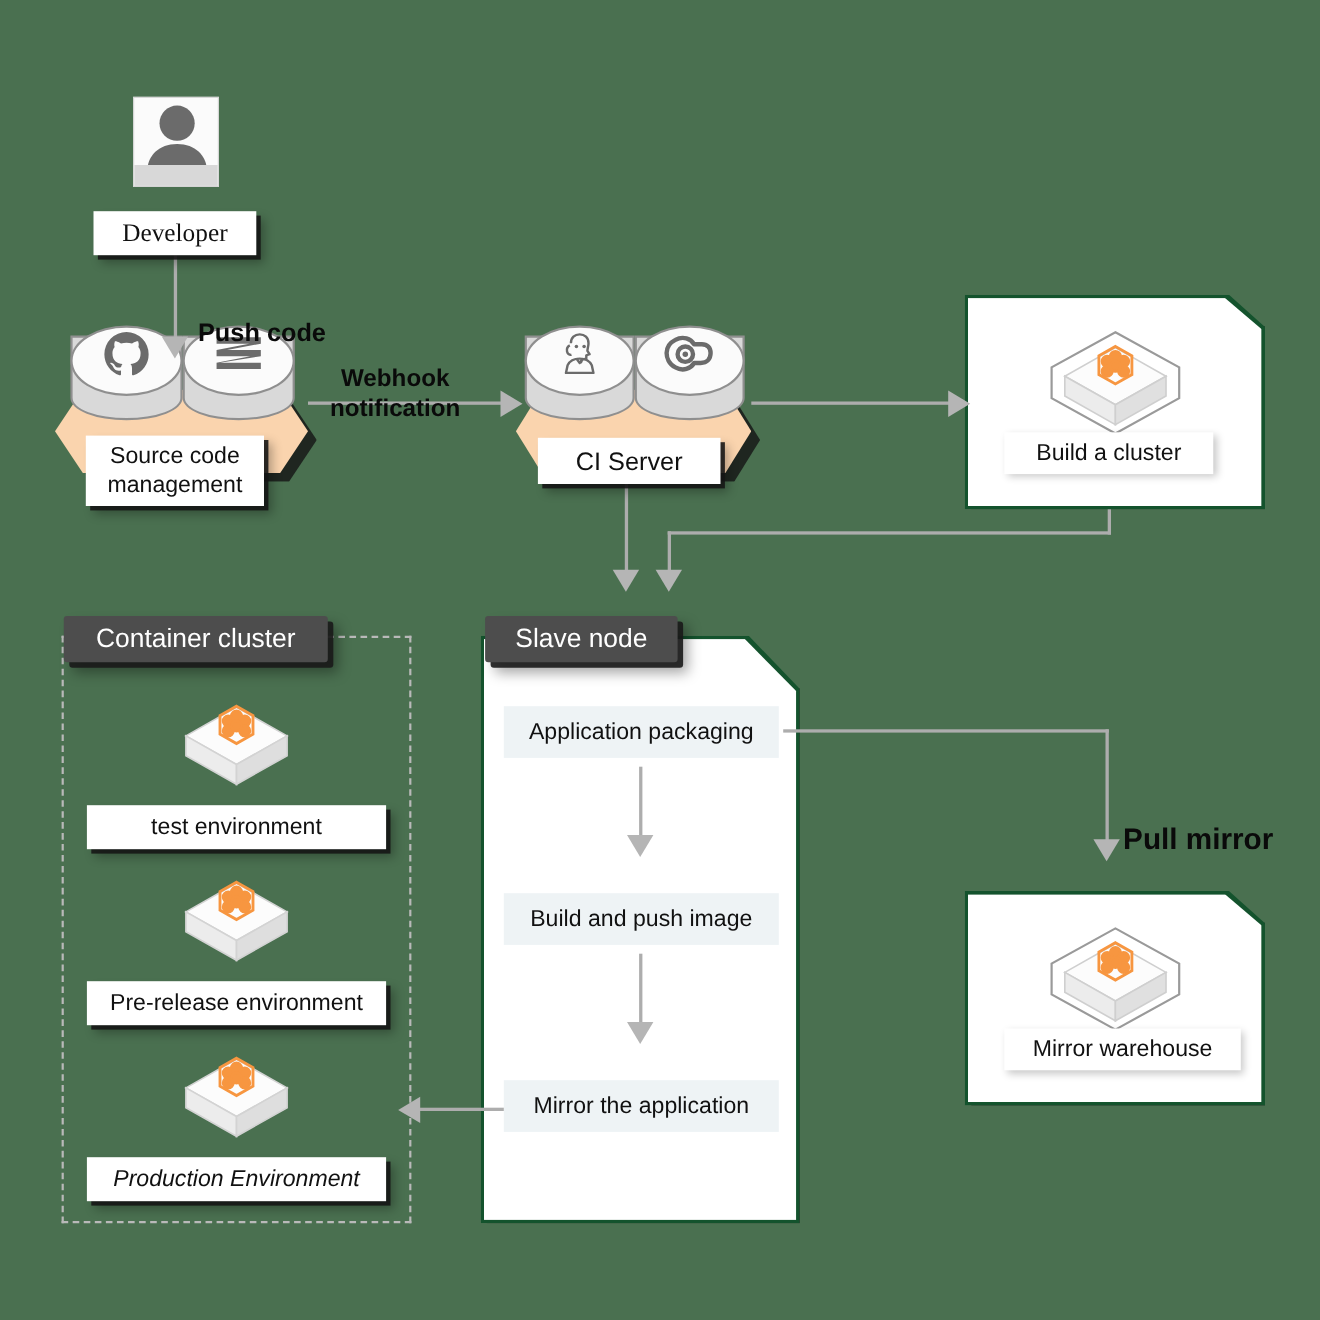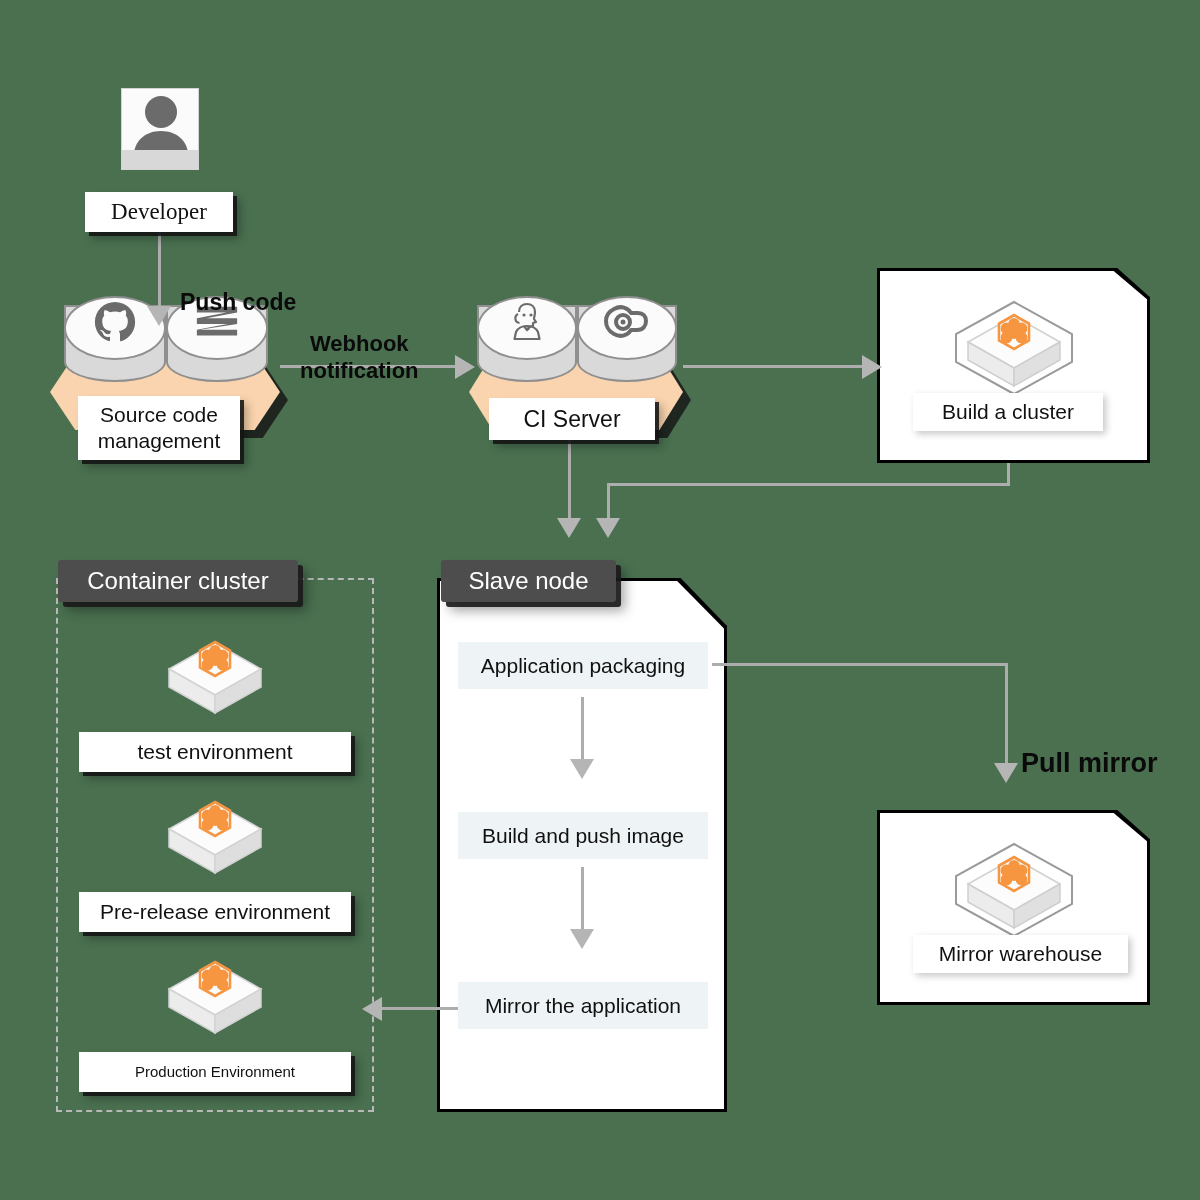--- a/index.html
+++ b/index.html
@@ -46,21 +46,21 @@
   .note{
     position:absolute;
     background:#fff;
     border:3px solid #3a3f45;
     box-sizing:border-box;
     box-shadow:6px 6px 0 rgba(25,25,25,.85), 11px 11px 14px rgba(0,0,0,.32);
     z-index:10;
   }
   .note.cut{
     border:none;
-    background:#000000;
+    background:#14532d;
   }
   .note.cut > .inner{
     position:absolute;inset:3px;
     background:#fff;
   }
 
   .dashed-box{
     position:absolute;
     border:2px dashed #b9b9b9;
     box-sizing:border-box;
@@ -296,21 +296,21 @@
           <circle cx="0" cy="-8" r="4.6" fill="#f79640"></circle>
           <circle cx="-7.5" cy="-3.5" r="4.6" fill="#f79640"></circle>
           <circle cx="7.5" cy="-3.5" r="4.6" fill="#f79640"></circle>
           <circle cx="-7.5" cy="5.5" r="4.6" fill="#f79640"></circle>
           <circle cx="7.5" cy="5.5" r="4.6" fill="#f79640"></circle>
           <circle cx="0" cy="1" r="4.6" fill="#f79640"></circle>
         </g>
       </g>
     </svg>
   </div>
-  <div class="lbl" style="left:79px;top:1052px;width:272px;height:40px;font-size:15px;">
+  <div class="lbl" style="left:79px;top:1052px;width:272px;height:40px;font-size:21px;font-style:italic;">
     <span>Production Environment</span>
   </div>
 
   <div class="note cut" style="left:437px;top:578px;width:290px;height:534px;
               clip-path:polygon(0 0, 84% 0, 100% 9%, 100% 100%, 0 100%);">
     <div class="inner" style="clip-path:polygon(0 0, 83.5% 0, 100% 9%, 100% 100%, 0 100%);"></div>
 
     <div class="lbl" style="left:21px;top:64px;width:250px;height:47px;font-size:21px;background:#eef3f5;box-shadow:none;z-index:34;">
       <span>Application packaging</span>
     </div>

